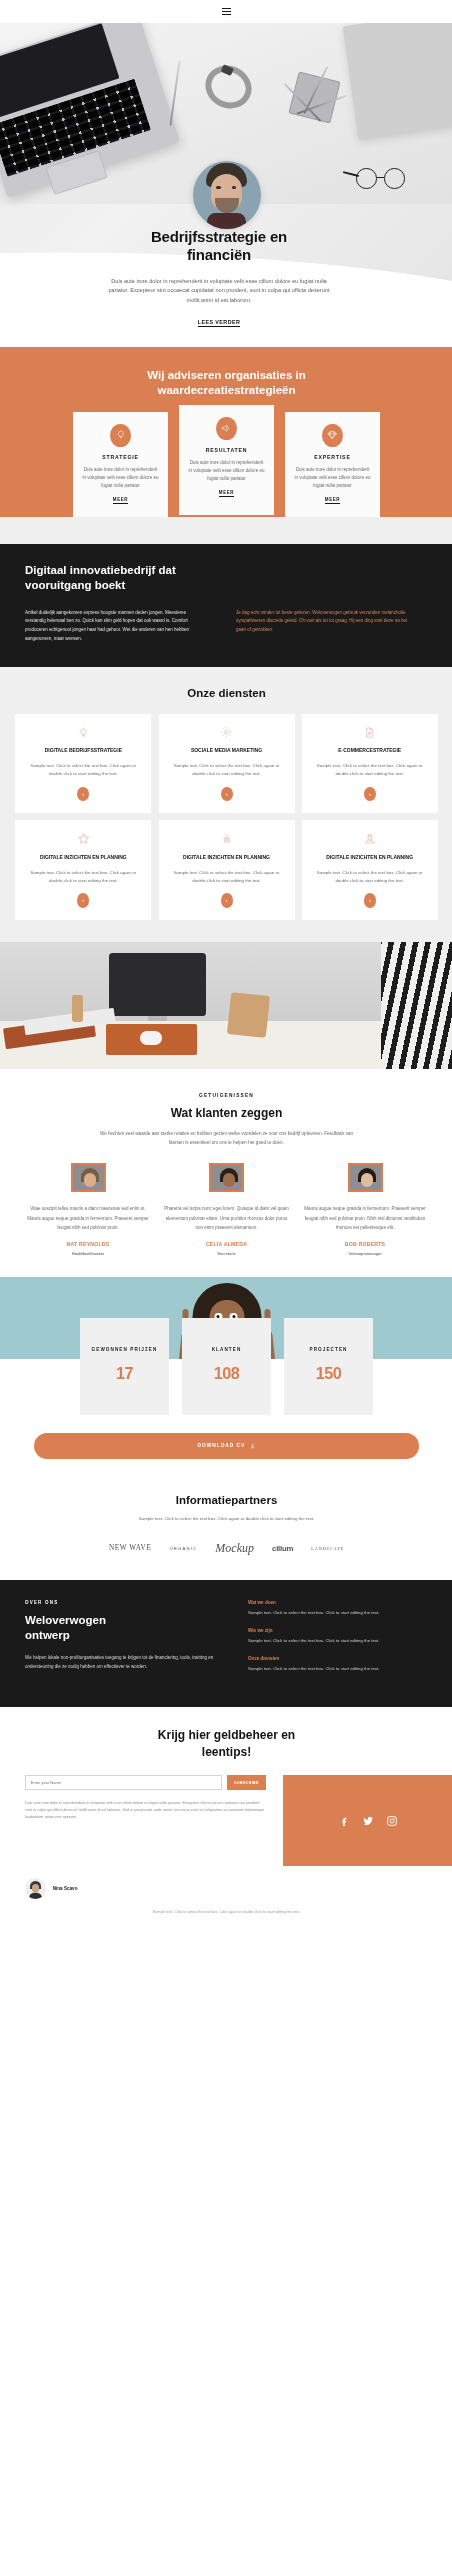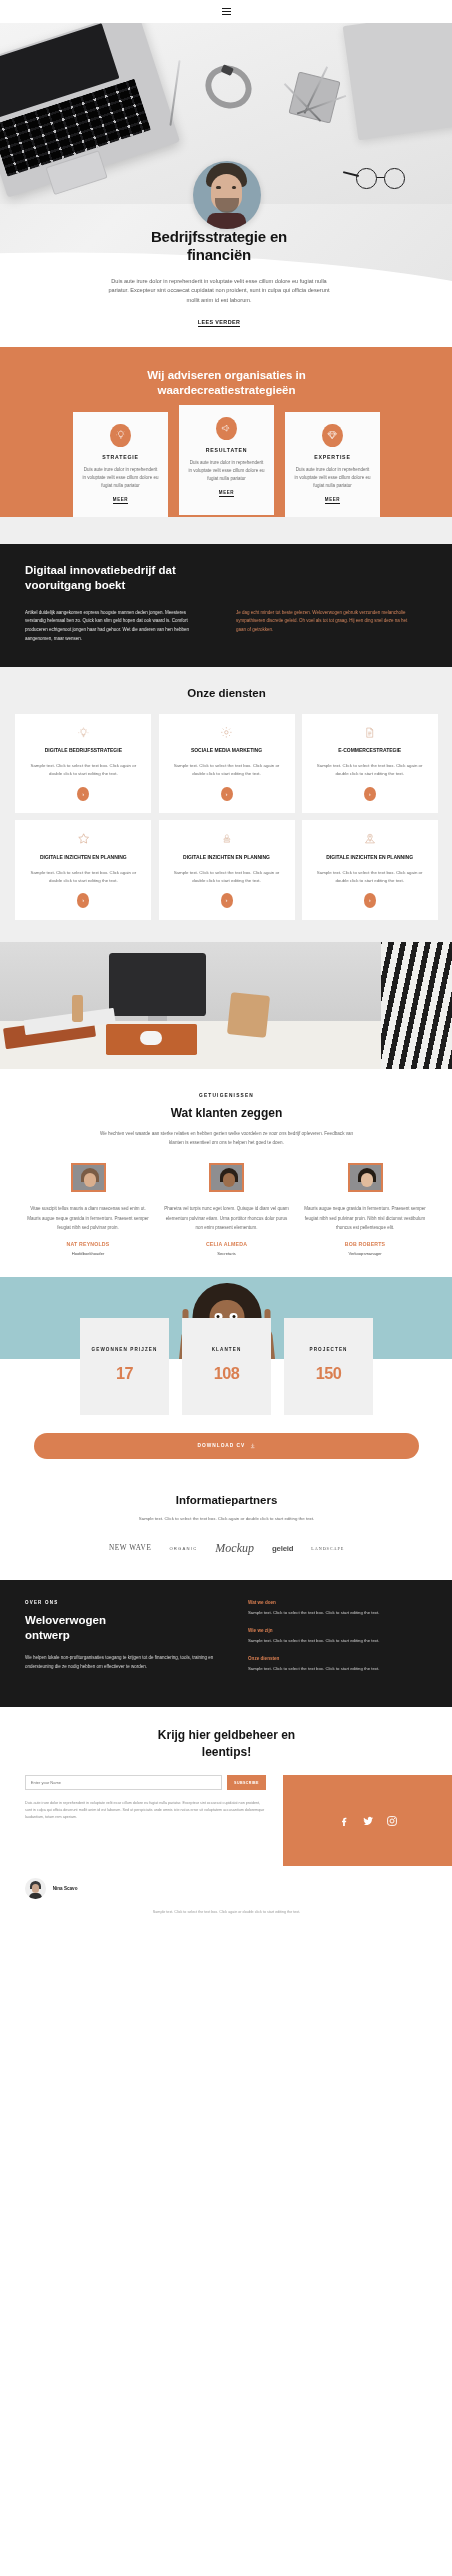--- a/index.html
+++ b/index.html
@@ -574,21 +574,21 @@
     <div class="logo">
         <div class="l1">NEW WAVE</div>
       </div>
     <div class="logo">
         <div class="l2">ORGANIC</div>
       </div>
     <div class="logo">
         <div class="l3">Mockup</div>
       </div>
     <div class="logo">
-        <div class="l4">geleid</div>
+        <div class="l4">cillum</div>
       </div>
     <div class="logo">
         <div class="l5">LANDSCAPE</div>
       </div>
   </div>
 </section>
 
 <section class="overons">
   <div class="left">
     <div class="kicker">OVER ONS</div>

